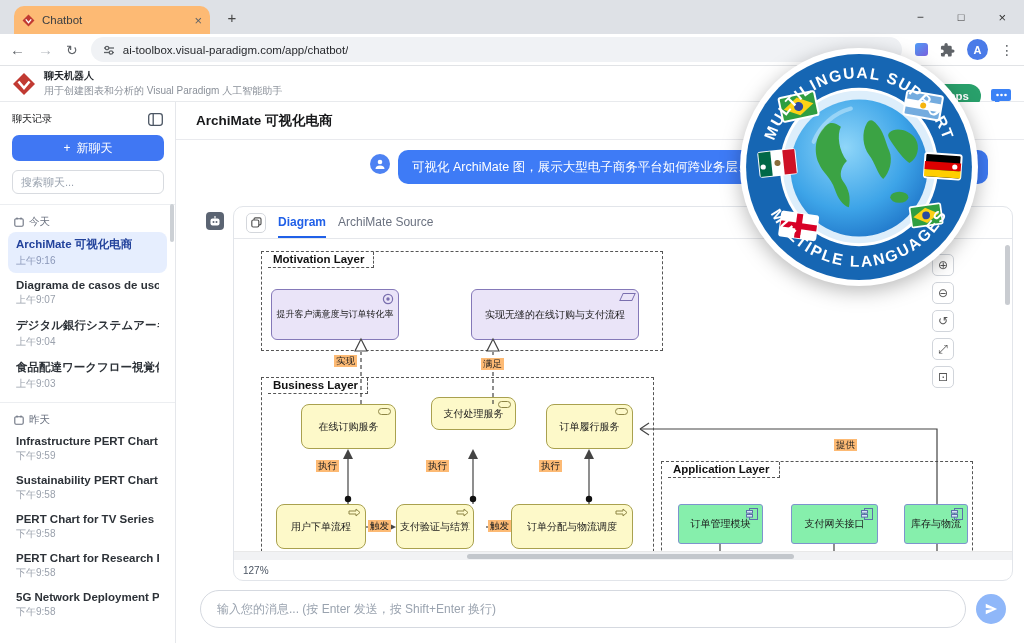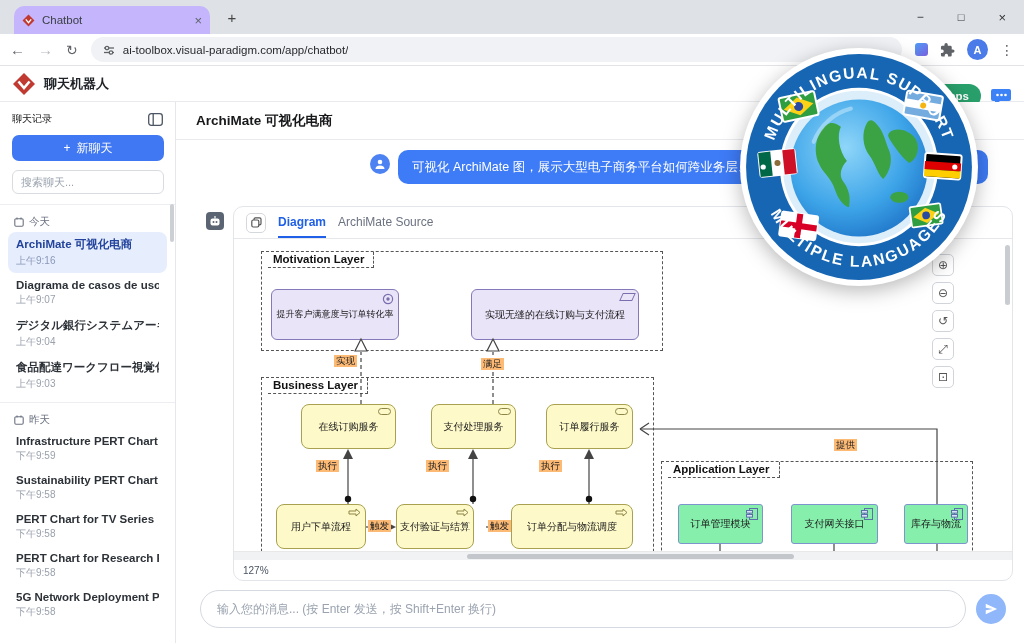--- a/index.html
+++ b/index.html
@@ -1,39 +1,39 @@
 <!DOCTYPE html>
 <html><head>
 <meta charset="utf-8">
 <style>
   * { box-sizing: border-box; margin: 0; padding: 0; }
   html,body { width:1024px; height:643px; }
   body { font-family:"Liberation Sans","DejaVu Sans",sans-serif; background:#fff; position:relative; overflow:hidden; color:#222; }
 
   
   .tabbar { position:absolute; top:0; left:0; width:1024px; height:34px; background:#dee1e6; }
-  .tab { position:absolute; left:14px; top:6px; width:196px; height:28px; background:#c4b5fd; border-radius:10px 10px 0 0; display:flex; align-items:center; gap:7px; padding:0 8px; }
+  .tab { position:absolute; left:14px; top:6px; width:196px; height:28px; background:#fdba74; border-radius:10px 10px 0 0; display:flex; align-items:center; gap:7px; padding:0 8px; }
   .tab-title { flex:1; font-size:11.5px; color:#3c4043; white-space:nowrap; overflow:hidden; }
   .tab-close { font-size:13px; color:#5f6368; cursor:pointer; }
   .newtab { position:absolute; left:222px; top:8px; font-size:15px; color:#444; width:20px; height:20px; text-align:center; line-height:20px; }
   .winctrl { position:absolute; right:10px; top:0; height:34px; display:flex; align-items:center; gap:34px; font-size:12px; color:#333; padding-right:8px; }
   .toolbar { position:absolute; top:34px; left:0; width:1024px; height:32px; background:#fff; border-bottom:1px solid #e1e3e6; display:flex; align-items:center; padding:0 10px; gap:13px; }
   .nav-ico { font-size:14px; color:#5f6368; }
   .nav-ico.dis { color:#b4b8bd; }
   .addrbar { flex:1; height:25px; background:#f0f2f5; border-radius:13px; display:flex; align-items:center; gap:8px; padding:0 12px; min-width:0; }
   .url { font-size:11.5px; color:#26282c; white-space:nowrap; overflow:hidden; }
   .tb-right { display:flex; align-items:center; gap:12px; }
   .ext-colored { width:13px; height:13px; border-radius:3px; background:linear-gradient(135deg,#4d9df6,#7b61e0); }
   .avatar-a { width:21px; height:21px; border-radius:50%; background:#4a7be8; color:#fff; font-size:11px; font-weight:bold; display:flex; align-items:center; justify-content:center; }
   .dots { font-size:14px; color:#5f6368; }
 
   
   .appheader { position:absolute; top:66px; left:0; width:1024px; height:36px; background:#fff; border-bottom:1px solid #e8eaed; display:flex; align-items:center; padding:0 12px; }
   .ah-text { margin-left:8px; }
-  .ah-title { font-size:13px; font-weight:bold; color:#1f2328; }
+  .ah-title { font-size:10px; font-weight:bold; color:#1f2328; }
   .ah-sub { font-size:10px; color:#8a9099; margin-top:1px; }
   .ah-right { margin-left:auto; display:flex; align-items:center; gap:9px;margin-top:24px; }
   .apps-btn { height:24px; background:#29a06b; color:#fff; border:none; border-radius:13px; font-size:11.5px; font-weight:bold; display:flex; align-items:center; gap:5px; padding:0 12px; font-family:inherit; }
   .grid-ico { display:grid; grid-template-columns:4px 4px; grid-gap:2px; }
   .grid-ico i { width:4px; height:4px; background:#fff; border-radius:1px; }
 
   
   .sidebar { position:absolute; top:102px; left:0; width:176px; bottom:0; border-right:1px solid #e5e7eb; background:#fff; overflow:hidden; }
   .sb-head { display:flex; align-items:center; justify-content:space-between; padding:10px 12px 6px; }
   .sb-title { font-size:10px; font-weight:normal; color:#17181a; }
@@ -140,20 +140,21 @@
   </div>
 </div>
 
 <div class="appheader">
   <svg width="24" height="24" viewBox="0 0 24 24">
       <polygon points="12,1 23,12 12,23 1,12" fill="#c13a32"></polygon>
       <path d="M6.5 9.5 L12 16 L17.5 9.5" stroke="#fff" stroke-width="2.6" fill="none"></path>
     </svg>
   <div class="ah-text">
     <div class="ah-title">聊天机器人</div>
+    <div class="ah-sub">用于创建图表和分析的 Visual Paradigm 人工智能助手</div>
   </div>
   <div class="ah-right">
     <button class="apps-btn">
       <span class="grid-ico">
           <i></i>
           <i></i>
           <i></i>
           <i></i>
         </span>
       <span>Apps</span>
@@ -330,21 +331,21 @@
           </div>
           <div class="shape m-shape" style="left:237px; top:50px; width:168px; height:51px;">
             <span>实现无缝的在线订购与支付流程</span>
             <span class="sh-ico req-ico"></span>
           </div>
 
           <div class="shape b-shape" style="left:67px; top:165px; width:95px; height:45px;">
             <span>在线订购服务</span>
             <span class="sh-ico svc-ico"></span>
           </div>
-          <div class="shape b-shape" style="left:197px; top:165px; width:85px; height:45px;">
+          <div class="shape b-shape" style="left:197px; top:158px; width:85px; height:33px;">
             <span>支付处理服务</span>
             <span class="sh-ico svc-ico"></span>
           </div>
           <div class="shape b-shape" style="left:312px; top:165px; width:87px; height:45px;">
             <span>订单履行服务</span>
             <span class="sh-ico svc-ico"></span>
           </div>
 
           <div class="shape b-shape" style="left:42px; top:265px; width:90px; height:45px;">
             <span>用户下单流程</span>

